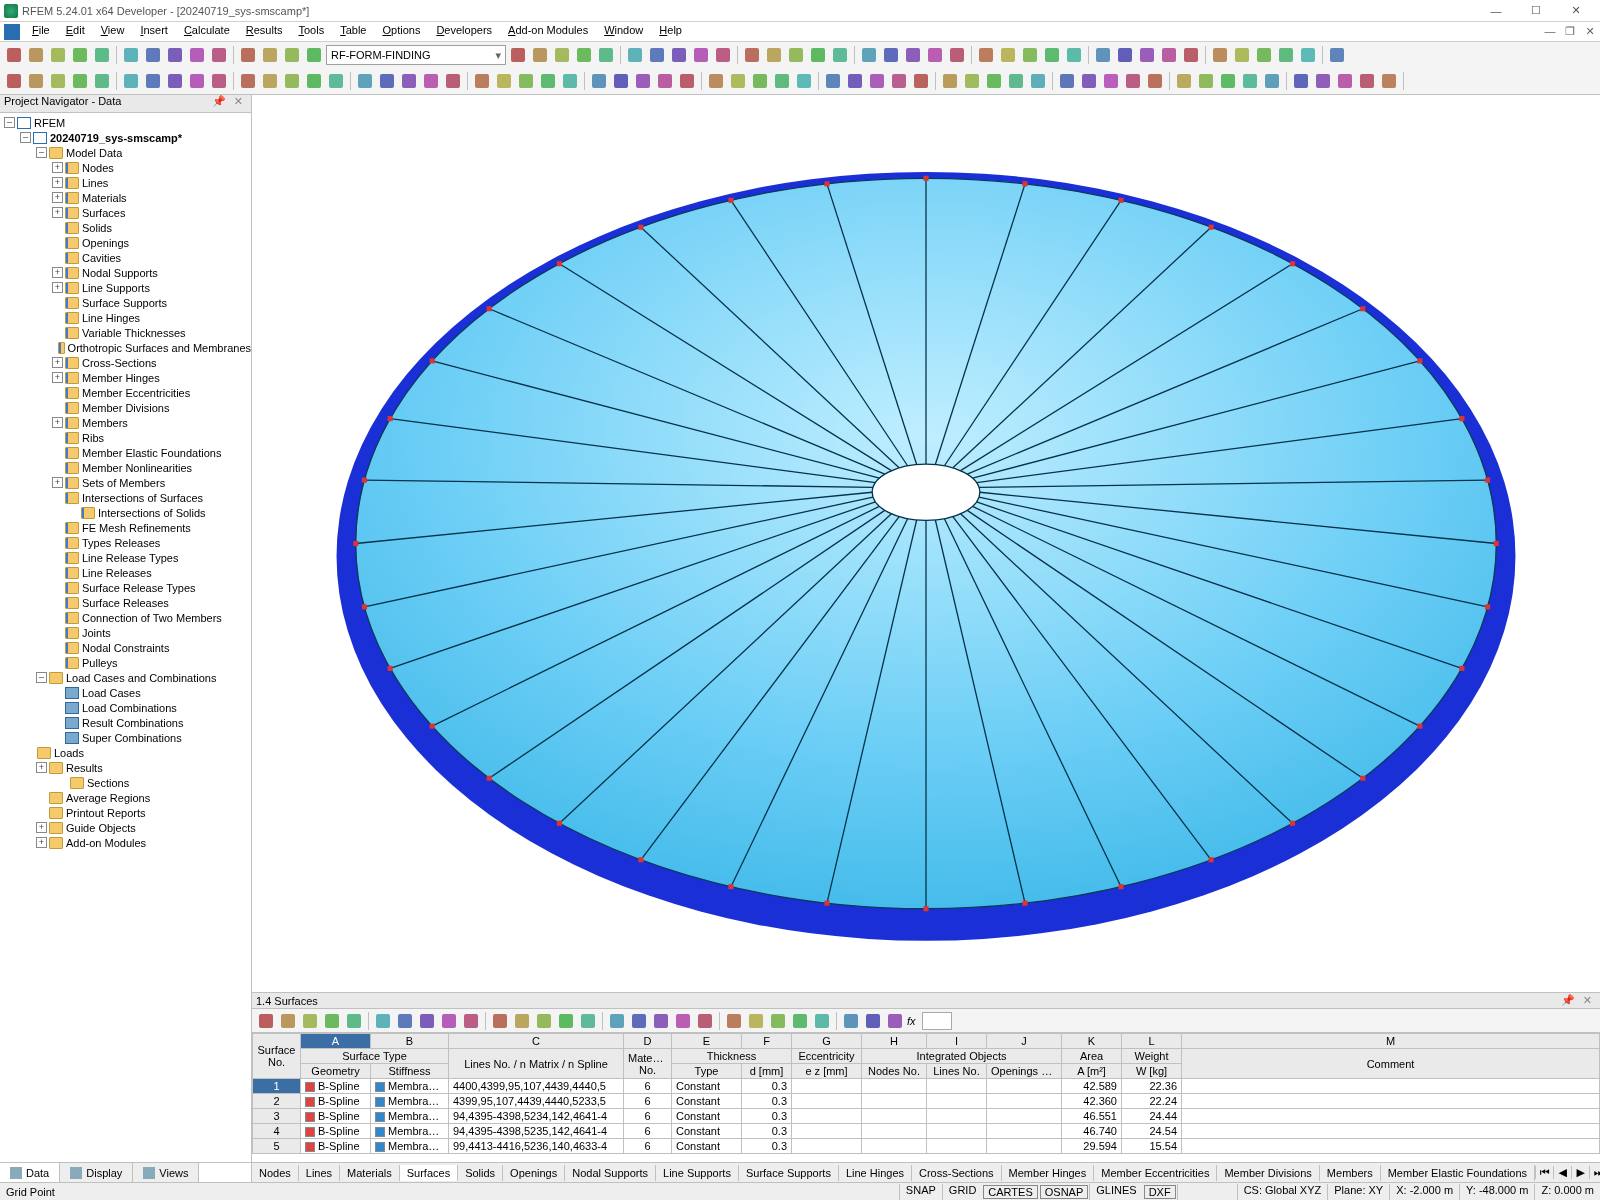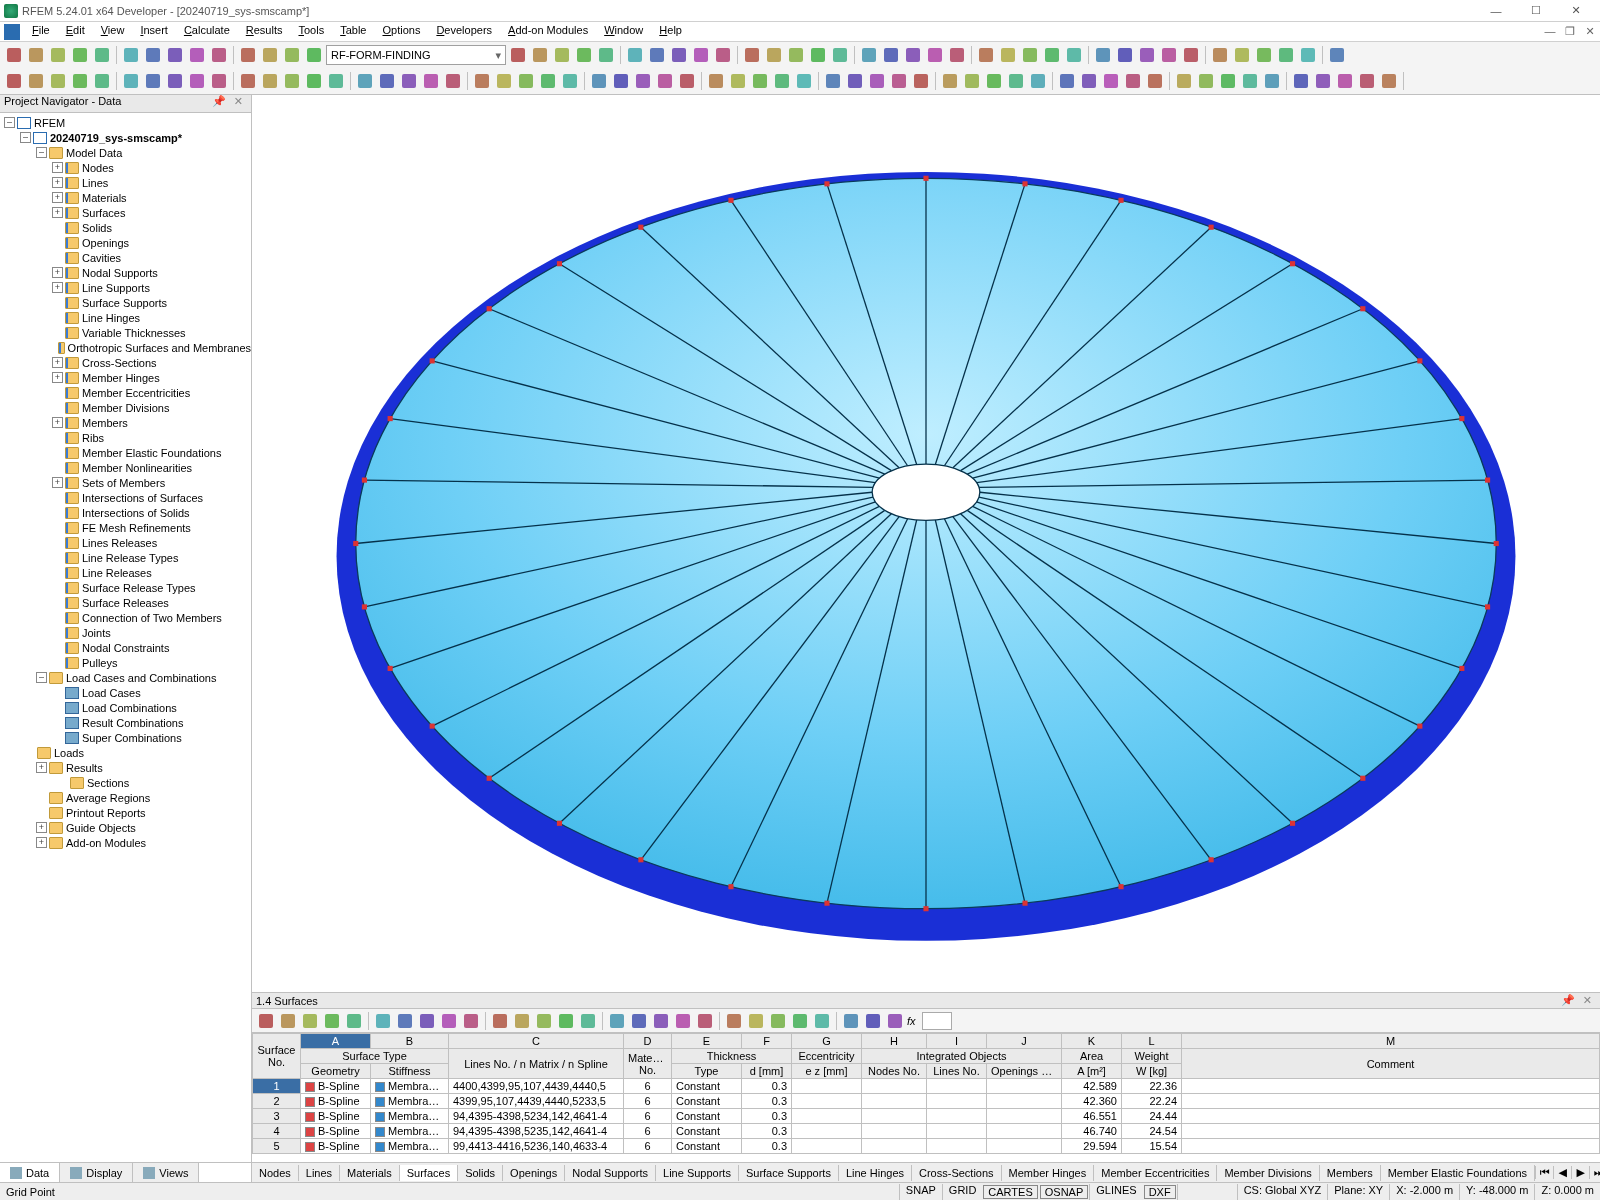--- a/index.html
+++ b/index.html
@@ -614,34 +614,34 @@
         <div class="tree-row" style="padding-left: 52px;">
           <span class="tree-exp">+</span>
           <span class="tree-icon fi-folder-blue"></span>
           <span class="tree-label">Sets of Members</span>
         </div>
         <div class="tree-row" style="padding-left: 52px;">
           <span class="tree-exp empty"></span>
           <span class="tree-icon fi-folder-blue"></span>
           <span class="tree-label">Intersections of Surfaces</span>
         </div>
-        <div class="tree-row" style="padding-left: 52px;">
+        <div class="tree-row" style="padding-left: 68px;">
           <span class="tree-exp empty"></span>
           <span class="tree-icon fi-folder-blue"></span>
           <span class="tree-label">Intersections of Solids</span>
         </div>
         <div class="tree-row" style="padding-left: 52px;">
           <span class="tree-exp empty"></span>
           <span class="tree-icon fi-folder-blue"></span>
           <span class="tree-label">FE Mesh Refinements</span>
         </div>
         <div class="tree-row" style="padding-left: 52px;">
           <span class="tree-exp empty"></span>
           <span class="tree-icon fi-folder-blue"></span>
-          <span class="tree-label">Lines Releases</span>
+          <span class="tree-label">Types Releases</span>
         </div>
         <div class="tree-row" style="padding-left: 52px;">
           <span class="tree-exp empty"></span>
           <span class="tree-icon fi-folder-blue"></span>
           <span class="tree-label">Line Release Types</span>
         </div>
         <div class="tree-row" style="padding-left: 52px;">
           <span class="tree-exp empty"></span>
           <span class="tree-icon fi-folder-blue"></span>
           <span class="tree-label">Line Releases</span>

